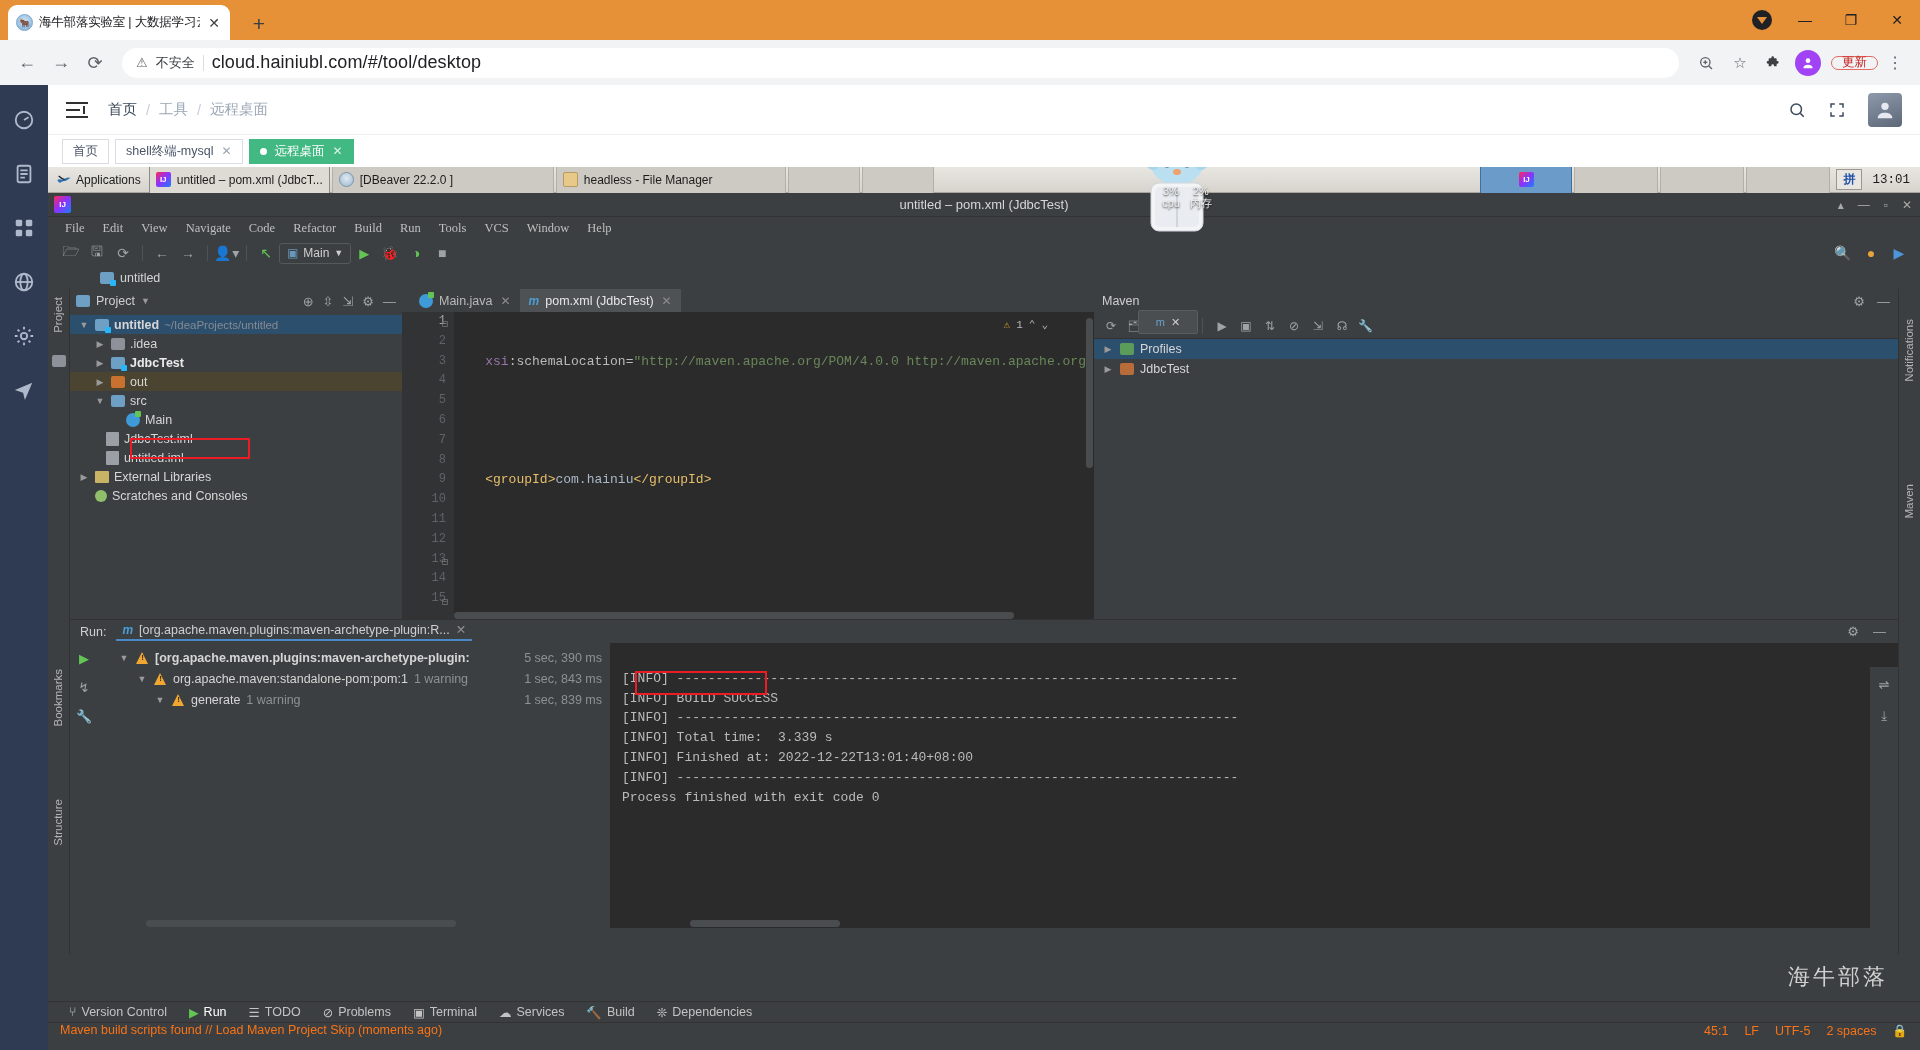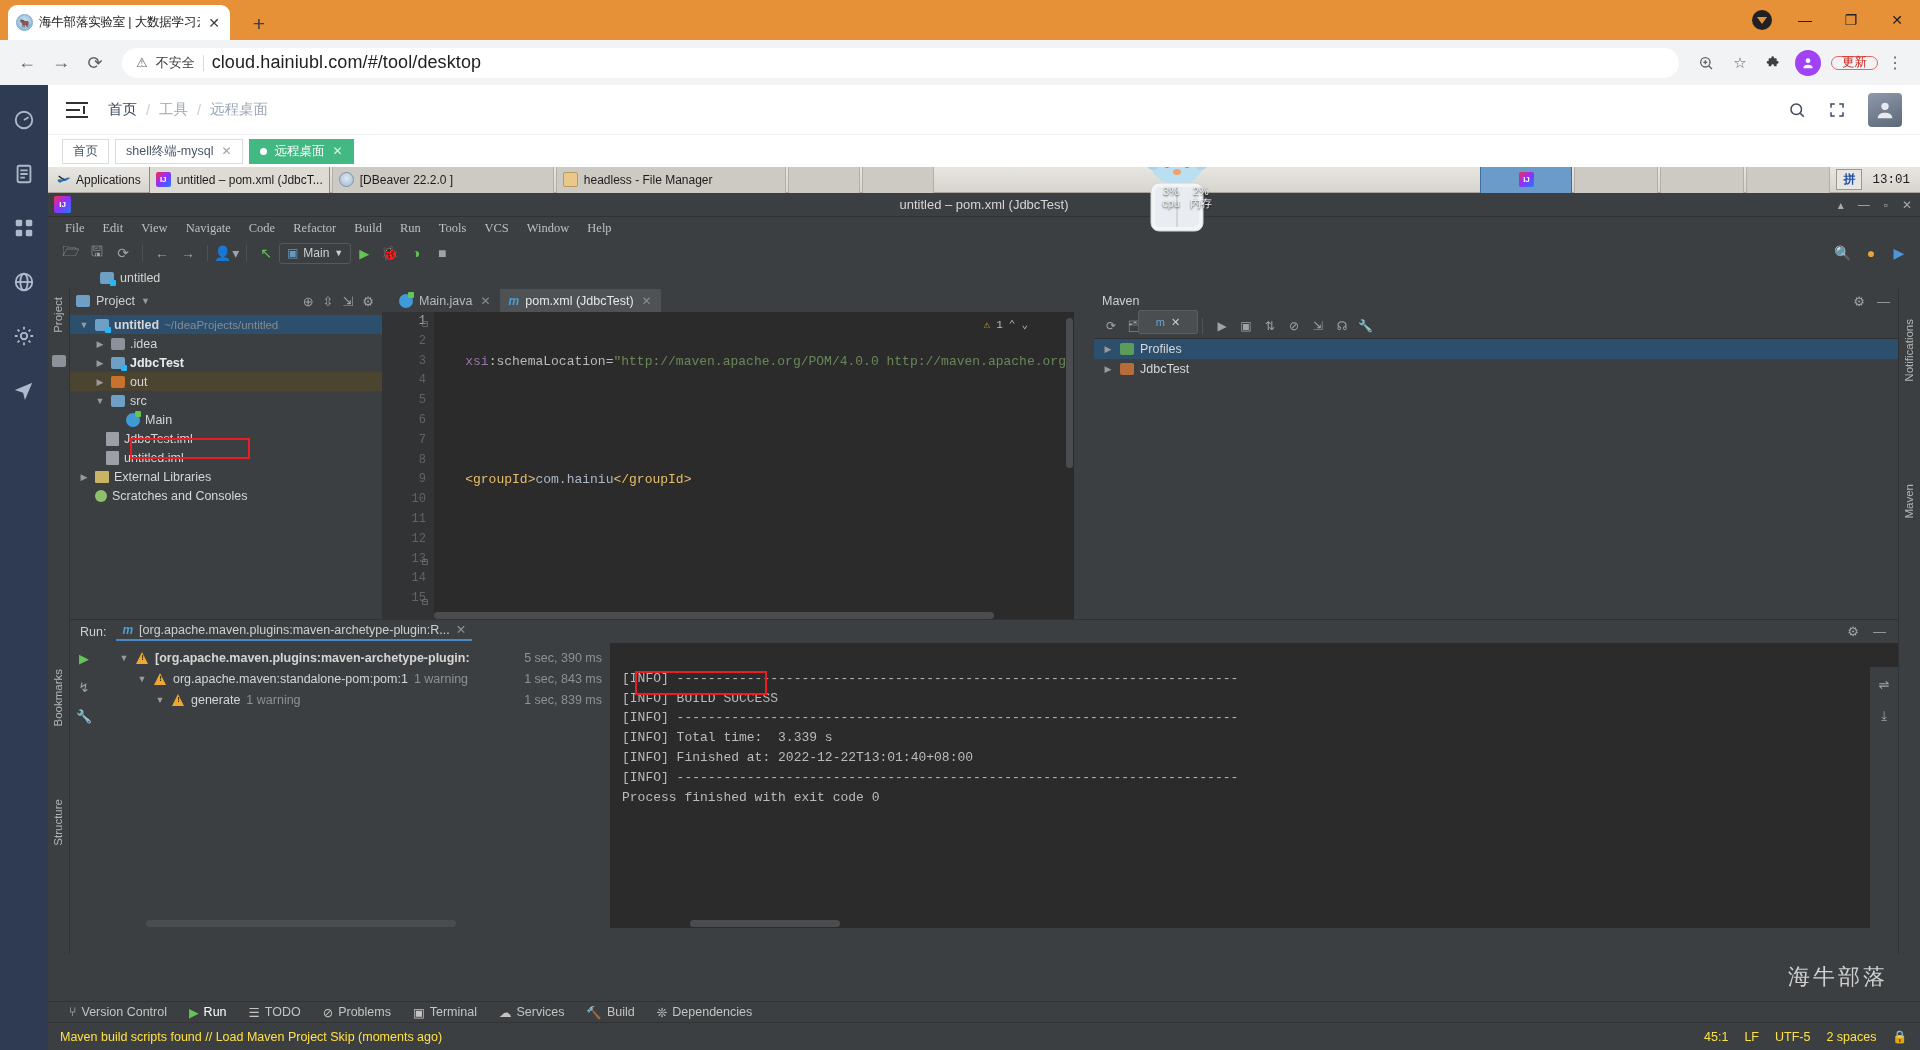--- a/index.html
+++ b/index.html
@@ -200,21 +200,21 @@
   .fico.org   { background:#c9722f; }
   .fico.mod::after{ content:""; position:absolute; right:-2px; bottom:-2px; width:6px;height:6px;background:#29b6f6;border-radius:1px; }
   .jico { width:14px;height:14px;border-radius:50%;background:#3f9ad8; position:relative; flex:0 0 auto; }
   .jico::after{ content:""; position:absolute; right:-1px; top:-2px; width:6px;height:6px;background:#62c554;border-radius:1px; }
   .xml-ico { width:13px;height:14px;background:#9aa0a6; border-radius:1px; flex:0 0 auto; }
   .lib-ico { width:14px;height:12px;background:#c8b464; border-radius:1px; flex:0 0 auto; }
   .path { color:#868b90; font-size:11.5px; }
   .hl-box { position:absolute; border:2px solid #ec1c24; left:60px; top:386px; width:118px; height:22px; pointer-events:none; }
 
   
-  .editor { position:absolute; left:334px; top:0; width:692px; height:330px; background:#2b2b2b; }
+  .editor { position:absolute; left:354px; top:0; width:692px; height:330px; background:#2b2b2b; }
   .etabs { height:23px; background:#3c3f41; display:flex; align-items:center; padding-left:8px; gap:0; }
   .etab { height:23px; display:flex; align-items:center; gap:6px; padding:0 9px; font-size:12.5px; color:#b9b9b9; }
   .etab.active { background:#4e5254; color:#e6e6e6; }
   .etab .x { color:#8d8d8d; font-size:12px; margin-left:2px; }
   .mico { color:#4b9fd5; font-style:italic; font-weight:bold; font-size:12px; }
   .code {
     position:relative; height:307px; background:#2b2b2b; font-family:"Liberation Mono", monospace;
     font-size:13px; line-height:19.8px; overflow:hidden;
   }
   .gutter { position:absolute; left:0; top:0; width:52px; height:100%; background:#313335; }
@@ -279,21 +279,21 @@
   
   .toolstrip {
     position:absolute; left:0; bottom:28px; width:1872px; height:21px; background:#3c3f41;
     display:flex; align-items:center; gap:0; padding-left:10px; font-size:12.5px; color:#c3c3c3;
     border-top:1px solid #323232;
   }
   .ts-item { display:flex; align-items:center; gap:5px; padding:0 11px; }
   .ts-item.active { color:#ffffff; }
   .statusbar {
     position:absolute; left:0; bottom:0; width:1872px; height:28px; background:#3c3f41;
-    display:flex; align-items:center; padding:0 12px; font-size:12.5px; color:#fde047;
+    display:flex; align-items:flex-start; padding:0 12px; font-size:12.5px; color:#f97316;
     border-top:1px solid #323232;
   }
   .sb-right { margin-left:auto; display:flex; align-items:center; gap:16px; }
 
   
   .cpu-widget {
     position:absolute; left:1100px; top:14px; width:78px; height:28px;
     display:flex; align-items:flex-end; justify-content:center; gap:10px; z-index:40;
     font-size:11px; color:#f0f0f0; text-shadow:0 1px 2px rgba(0,0,0,.8);
   }

